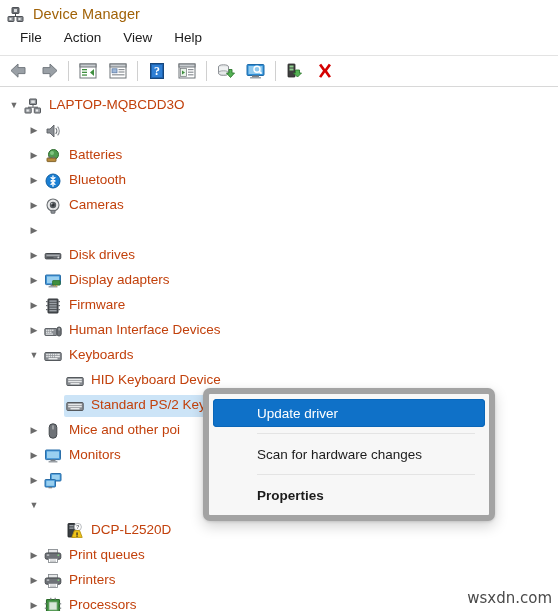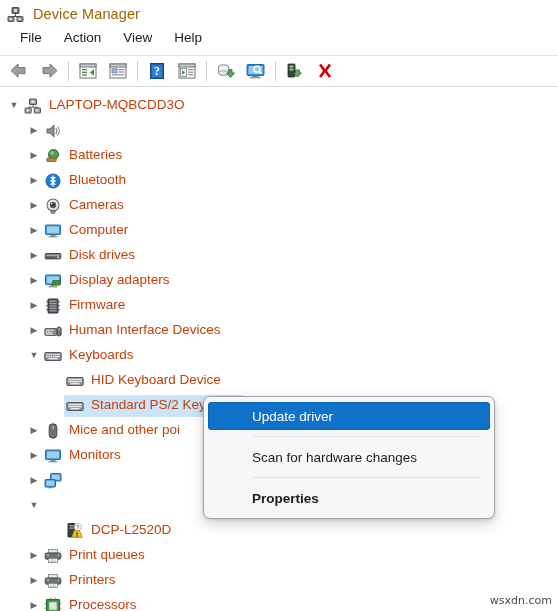--- a/index.html
+++ b/index.html
@@ -133,24 +133,24 @@
   }
   
   .lvl0 { padding-left: 6px; }
   .lvl1 { padding-left: 26px; }
   .lvl2 { padding-left: 48px; }
 
   
   #ctxmenu {
     position: absolute;
     left: 203px;
-    top: 396px;
+    top: 388px;
     width: 292px;
     background: #f7f7f7;
-    border: 1px solid #a3a3a3;
+    border: 6px solid #a3a3a3;
     border-radius: 7px;
     box-shadow: 0 5px 14px rgba(0,0,0,.18), 0 1px 3px rgba(0,0,0,.12);
     padding: 5px 4px 6px 4px;
     box-sizing: border-box;
     font-size: 13.5px;
   }
   .ctx-item {
     height: 28px;
     display: flex;
     align-items: center;
@@ -169,21 +169,21 @@
     height: 1px;
     background: #e4e4e4;
     margin: 6px 10px 6px 44px;
   }
 
   
   #watermark {
     position: absolute;
     right: 6px;
     bottom: 4px;
-    font-size: 11px;
+    font-size: 15px;
     color: #4a4a4a;
     font-family: "DejaVu Sans", sans-serif;
   }
 </style>
 </head>
 <body>
 
 <div id="titlebar">
   <span class="app-icon">
     <svg width="17" height="17" viewBox="0 0 17 17">
@@ -382,31 +382,20 @@
           <circle cx="7.8" cy="6.8" r="0.8" fill="#cfd2d4"></circle>
           <rect x="7" y="13.3" width="4" height="3" rx="0.6" fill="#8b8f94" stroke="#5c6064" stroke-width="0.8"></rect>
         </svg>
       </span>
       <span class="lbl">Cameras</span>
     </span>
   </div>
 
   <div class="row lvl1">
     <span class="twisty">▶</span>
-    <span class="hl">
-      <span class="ico">
-        <svg width="18" height="18" viewBox="0 0 18 18">
-          <rect x="1.5" y="3" width="15" height="9.6" rx="0.8" fill="#3f93d6" stroke="#2a6ea8" stroke-width="1"></rect>
-          <rect x="3" y="4.4" width="12" height="6.8" fill="#9ad0f0"></rect>
-          <rect x="6.5" y="12.6" width="5" height="1.5" fill="#7d8287"></rect>
-          <rect x="4.5" y="14.1" width="9" height="1.5" rx="0.6" fill="#9aa0a6"></rect>
-        </svg>
-      </span>
-      <span class="lbl">Computer</span>
-    </span>
   </div>
 
   <div class="row lvl1">
     <span class="twisty">▶</span>
     <span class="hl">
       <span class="ico">
         <svg width="18" height="18" viewBox="0 0 18 18">
           <rect x="1.2" y="6.5" width="15.6" height="5.4" rx="1" fill="#6e7277" stroke="#44484c" stroke-width="1"></rect>
           <rect x="2.5" y="7.7" width="13" height="1.3" fill="#a6aaae"></rect>
           <circle cx="14.3" cy="10.4" r="0.9" fill="#d8dadc"></circle>

